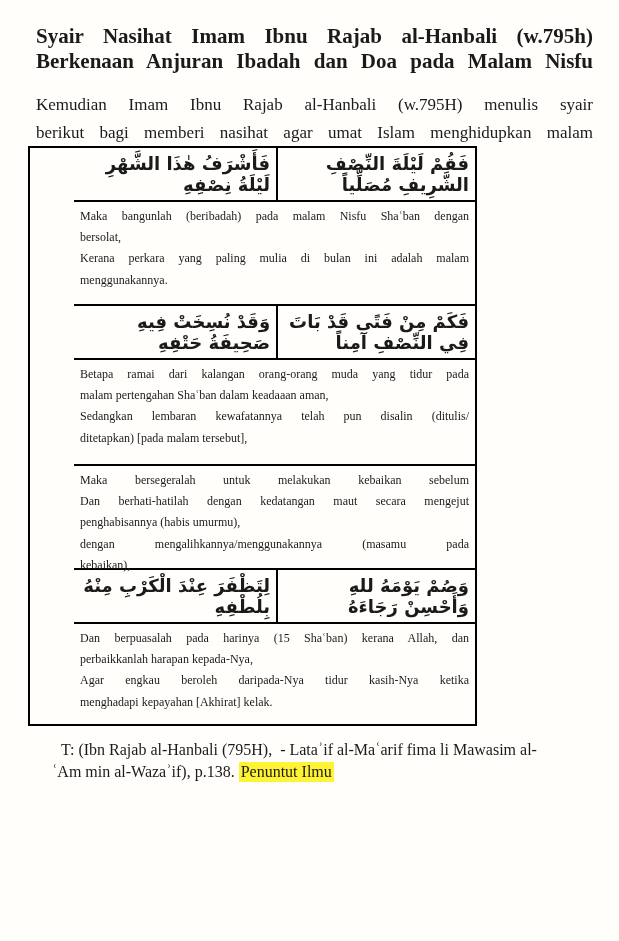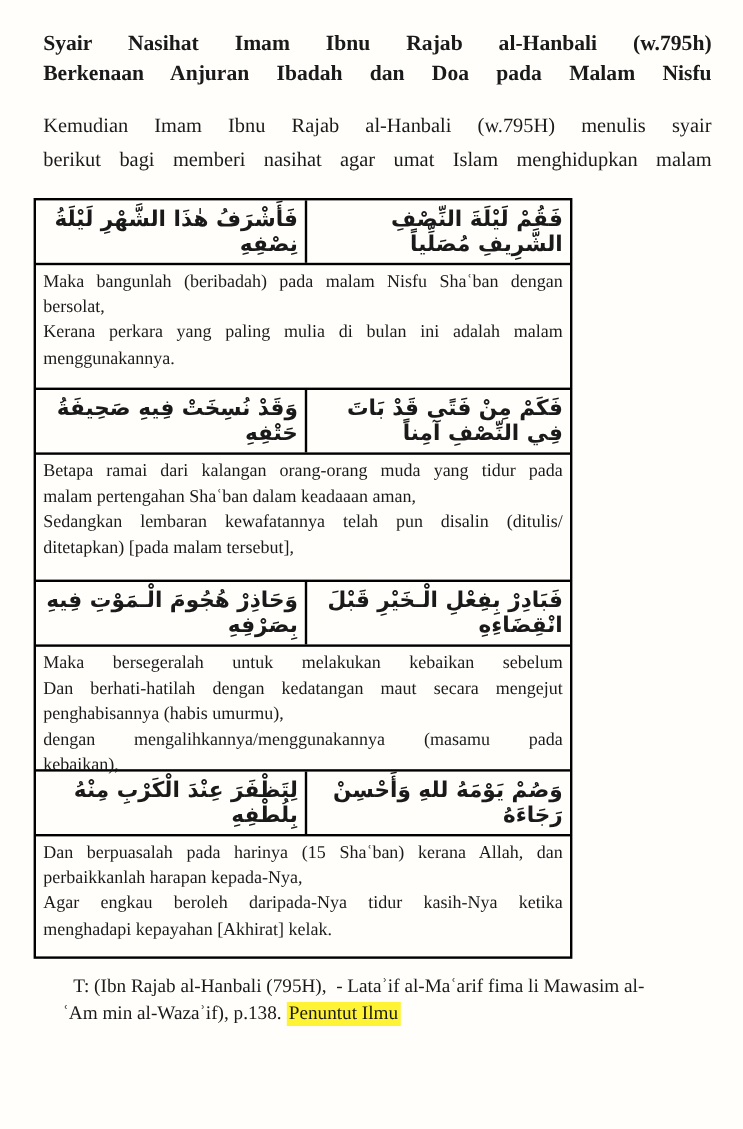--- a/index.html
+++ b/index.html
@@ -14,44 +14,44 @@
     background:var(--paper);
     color:var(--ink);
     font-family:"Liberation Serif","DejaVu Serif",serif;
   }
   .page{padding:22px 26px 0 28px;}
 
   
   .title{margin-left:8px;margin-top:2px;}
   .title .tline{
     font-weight:700;
-    font-size:18px;
+    font-size:21px;
     line-height:25px;
     text-align:justify;
     text-align-last:justify;
     white-space:nowrap;
   }
   .title .tline.last{text-align-last:left;}
 
   
   .intro{margin-left:8px;margin-top:17px;}
   .intro .iline{
     font-size:17px;
     line-height:27.5px;
     text-align:justify;
     text-align-last:justify;
     white-space:nowrap;
   }
   .intro .iline.last{text-align-last:left;}
 
   
   .vtable{
-    margin-top:19px;
     width:449px;
     border:2px solid var(--line);
+    padding-left:44px;
   }
   .vrow{
     display:flex;
     border-bottom:2px solid var(--line);
     height:54px;
   }
   .vrow:last-child,
   .trow:last-child{border-bottom:none;}
   .vcell{
     flex:0 0 50.4%;
@@ -66,21 +66,21 @@
   }
   .vcell.first{
     flex:0 0 49.6%;
     border-left:2px solid var(--line);
   }
   .trow{
     border-bottom:2px solid var(--line);
     padding:4px 6px 0 6px;
   }
   .trow .tl{
-    font-size:15px;
+    font-size:12px;
     line-height:21.2px;
     text-align:justify;
     text-align-last:left;
     white-space:nowrap;
   }
   .trow .tl.fill{text-align-last:justify;}
   .t1{height:104px;}
   .t2{height:106px;}
   .t3{height:104px;}
   .t4{height:100px;}
@@ -131,24 +131,20 @@
       <div class="vcell second">وَقَدْ نُسِخَتْ فِيهِ صَحِيفَةُ حَتْفِهِ</div>
       <div class="vcell first">فَكَمْ مِنْ فَتًى قَدْ بَاتَ فِي النِّصْفِ آمِناً</div>
     </div>
     <div class="trow t2">
       <div class="tl fill">Betapa ramai dari kalangan orang-orang muda yang tidur pada</div>
       <div class="tl">malam pertengahan Shaʿban dalam keadaaan aman,</div>
       <div class="tl fill">Sedangkan lembaran kewafatannya telah pun disalin (ditulis/</div>
       <div class="tl">ditetapkan) [pada malam tersebut],</div>
     </div>
 
-    <div class="vrow">
-      <div class="vcell second">وَحَاذِرْ هُجُومَ الْـمَوْتِ فِيهِ بِصَرْفِهِ</div>
-      <div class="vcell first">فَبَادِرْ بِفِعْلِ الْـخَيْرِ قَبْلَ انْقِضَاءِهِ</div>
-    </div>
     <div class="trow t3">
       <div class="tl fill">Maka bersegeralah untuk melakukan kebaikan sebelum</div>
       <div class="tl fill">Dan berhati-hatilah dengan kedatangan maut secara mengejut</div>
       <div class="tl">penghabisannya (habis umurmu),</div>
       <div class="tl fill">dengan mengalihkannya/menggunakannya (masamu pada</div>
       <div class="tl">kebaikan),</div>
     </div>
 
     <div class="vrow">
       <div class="vcell second">لِتَظْفَرَ عِنْدَ الْكَرْبِ مِنْهُ بِلُطْفِهِ</div>

